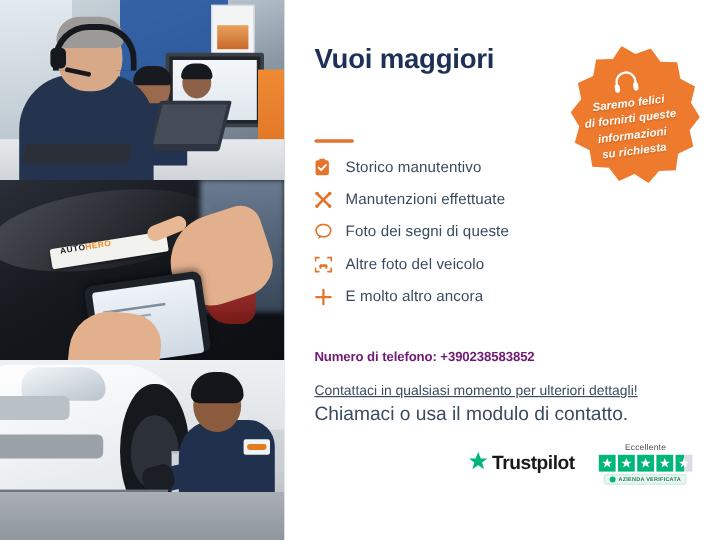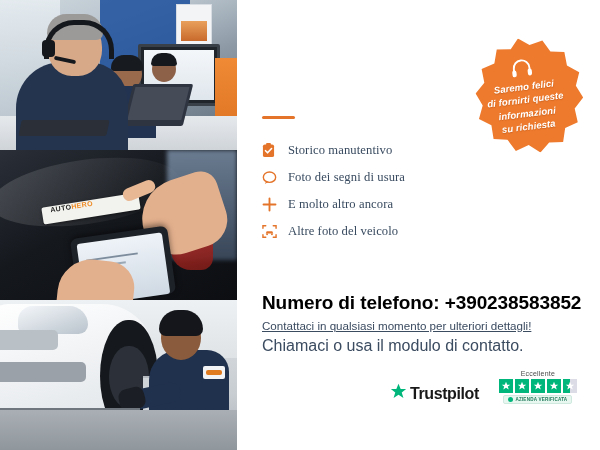--- a/index.html
+++ b/index.html
@@ -196,52 +196,52 @@
     font-size:9.5px;font-weight:bold;font-style:italic;
     line-height:1.42;letter-spacing:.1px;
     text-shadow:0 1px 1px rgba(150,60,0,.35);
   }
 
   
   .bullets{
     position:absolute;left:25px;top:132px;width:230px;
   }
   .bullet{
-    display:flex;align-items:flex-end;
-    height:26px;margin-bottom:1px;font-family:Liberation Serif, serif;
+    display:flex;align-items:flex-start;
+    height:26px;margin-bottom:1px;
   }
   .b-icon{
     width:26px;flex:0 0 26px;
     display:flex;align-items:center;justify-content:flex-start;
     color:#e4742a;
   }
   .b-label{
     font-size:12.6px;color:#384a5f;letter-spacing:.1px;
     white-space:nowrap;
   }
 
   
   .phone{
     position:absolute;left:25px;top:292px;
-    font-size:19px;font-weight:bold;color:#000000;letter-spacing:-.1px;
+    font-size:11px;font-weight:bold;color:#701a75;letter-spacing:-.1px;
     white-space:nowrap;
   }
   .sub1{
     position:absolute;left:25px;top:319px;
     font-size:11.6px;color:#3b4b60;white-space:nowrap;text-decoration:underline;
   }
   .sub2{
     position:absolute;left:25px;top:337px;
     font-size:16px;color:#3b4b60;white-space:nowrap;
   }
 
   
   .tp{
     position:absolute;left:153px;top:370px;
-    display:flex;align-items:flex-end;gap:20px;
+    display:flex;align-items:center;gap:20px;
   }
   .tp-logo{display:flex;align-items:center;gap:3px;}
   .tp-name{
     font-size:16px;font-weight:bold;color:#191919;letter-spacing:-.4px;
   }
   .tp-rating{display:flex;flex-direction:column;align-items:center;}
   .tp-word{
     font-size:7px;color:#4a4a4a;letter-spacing:.2px;margin-bottom:2px;
   }
   .tp-stars{display:flex;gap:2px;}
@@ -325,20 +325,21 @@
       <div class="glove"></div>
       <div class="liftpad"></div>
       <div class="lift"></div>
     </div>
 
   </div>
 
   <div class="content">
 
     <div class="headline">
+      <div>Vuoi maggiori</div>
     </div>
 
     <div class="divider"></div>
 
     <div class="badge-wrap">
       <div class="badge-burst"></div>
       <div class="badge-icon">
         <svg width="22" height="20" viewBox="0 0 24 22" fill="none" aria-hidden="true">
           <path d="M3.4 13.5V11a8.6 8.6 0 0 1 17.2 0v2.5" stroke="#ffffff" stroke-width="2.1" stroke-linecap="round"></path>
           <rect x="1.2" y="12.4" width="4.6" height="7.6" rx="2.3" fill="#ffffff"></rect>
@@ -359,55 +360,67 @@
         <span class="b-icon">
           <svg width="13" height="15" viewBox="0 0 14 16" aria-hidden="true">
             <rect x="1" y="1.5" width="12" height="13.5" rx="2" fill="#e4742a"></rect>
             <rect x="4.4" y="0" width="5.2" height="2.6" rx="1" fill="#e4742a"></rect>
             <path d="M3.8 8.2l2.2 2.3 4.3-4.6" stroke="#ffffff" stroke-width="1.7" fill="none" stroke-linecap="round" stroke-linejoin="round"></path>
           </svg>
         </span>
         <span class="b-label">Storico manutentivo</span>
       </div>
 
+      <div class="bullet">
+        <span class="b-icon">
+          <svg width="15" height="15" viewBox="0 0 16 16" aria-hidden="true">
+            <path d="M2 2.2l11.8 11.6M13.8 2.2L2 13.8" stroke="#e4742a" stroke-width="2.3" stroke-linecap="round"></path>
+            <circle cx="2.4" cy="2.4" r="1.6" fill="#e4742a"></circle>
+            <circle cx="13.6" cy="2.4" r="1.6" fill="#e4742a"></circle>
+            <circle cx="2.4" cy="13.6" r="1.6" fill="#e4742a"></circle>
+            <circle cx="13.6" cy="13.6" r="1.6" fill="#e4742a"></circle>
+          </svg>
+        </span>
+        <span class="b-label">Manutenzioni effettuate</span>
+      </div>
 
       <div class="bullet">
         <span class="b-icon">
           <svg width="15" height="14" viewBox="0 0 16 15" aria-hidden="true">
             <ellipse cx="8" cy="6.6" rx="6.6" ry="5.6" fill="none" stroke="#e4742a" stroke-width="1.5"></ellipse>
             <path d="M4.6 10.6L3 14l4-2.4z" fill="#e4742a"></path>
           </svg>
         </span>
-        <span class="b-label">Foto dei segni di usura</span>
-      </div>
-
-      <div class="bullet">
-        <span class="b-icon">
-          <svg width="15" height="15" viewBox="0 0 16 16" aria-hidden="true">
-            <path d="M8 1.6v12.8M1.6 8h12.8" stroke="#e4742a" stroke-width="2" stroke-linecap="round"></path>
-          </svg>
-        </span>
-        <span class="b-label">E molto altro ancora</span>
+        <span class="b-label">Foto dei segni di queste</span>
       </div>
 
       <div class="bullet">
         <span class="b-icon">
           <svg width="15" height="15" viewBox="0 0 16 16" aria-hidden="true">
             <g stroke="#e4742a" stroke-width="1.5" fill="none" stroke-linecap="round">
               <path d="M1 4.6V1.8h3"></path>
                 <path d="M12 1.8h3v2.8"></path>
               <path d="M15 11.4v2.8h-3"></path>
                 <path d="M4 14.2H1v-2.8"></path>
             </g>
             <path d="M4 10.2h8l-1-2.6H5z" fill="#e4742a"></path>
             <circle cx="5.4" cy="10.9" r="1" fill="#e4742a"></circle>
             <circle cx="10.6" cy="10.9" r="1" fill="#e4742a"></circle>
           </svg>
         </span>
         <span class="b-label">Altre foto del veicolo</span>
+      </div>
+
+      <div class="bullet">
+        <span class="b-icon">
+          <svg width="15" height="15" viewBox="0 0 16 16" aria-hidden="true">
+            <path d="M8 1.6v12.8M1.6 8h12.8" stroke="#e4742a" stroke-width="2" stroke-linecap="round"></path>
+          </svg>
+        </span>
+        <span class="b-label">E molto altro ancora</span>
       </div>
 
     </div>
 
     <div class="phone">Numero di telefono: +390238583852</div>
     <div class="sub1">Contattaci in qualsiasi momento per ulteriori dettagli!</div>
     <div class="sub2">Chiamaci o usa il modulo di contatto.</div>
 
     <div class="tp">
       <div class="tp-logo">

